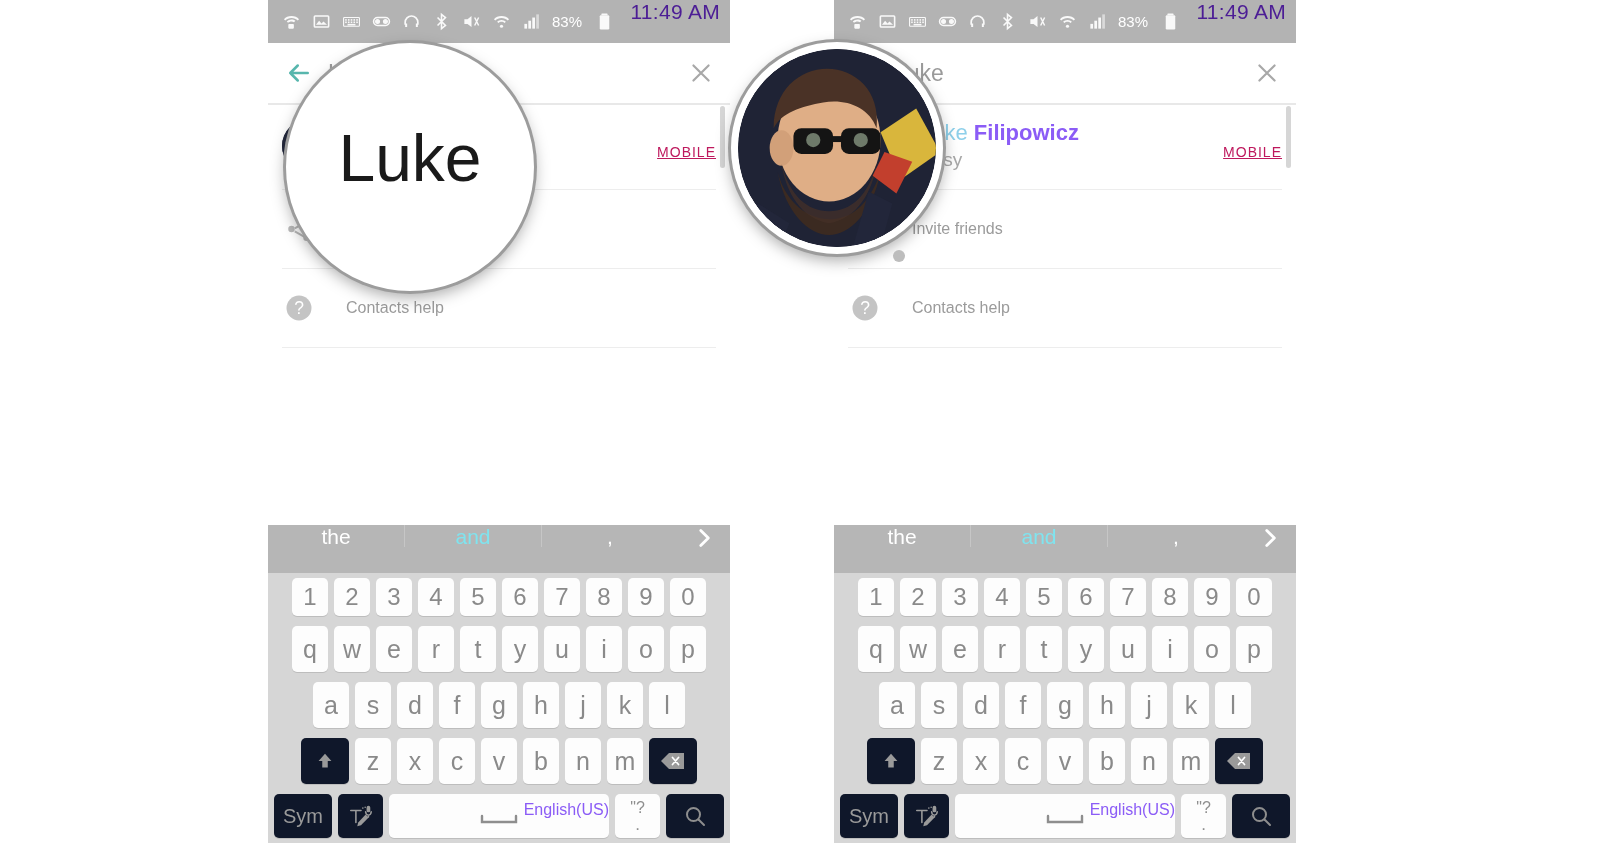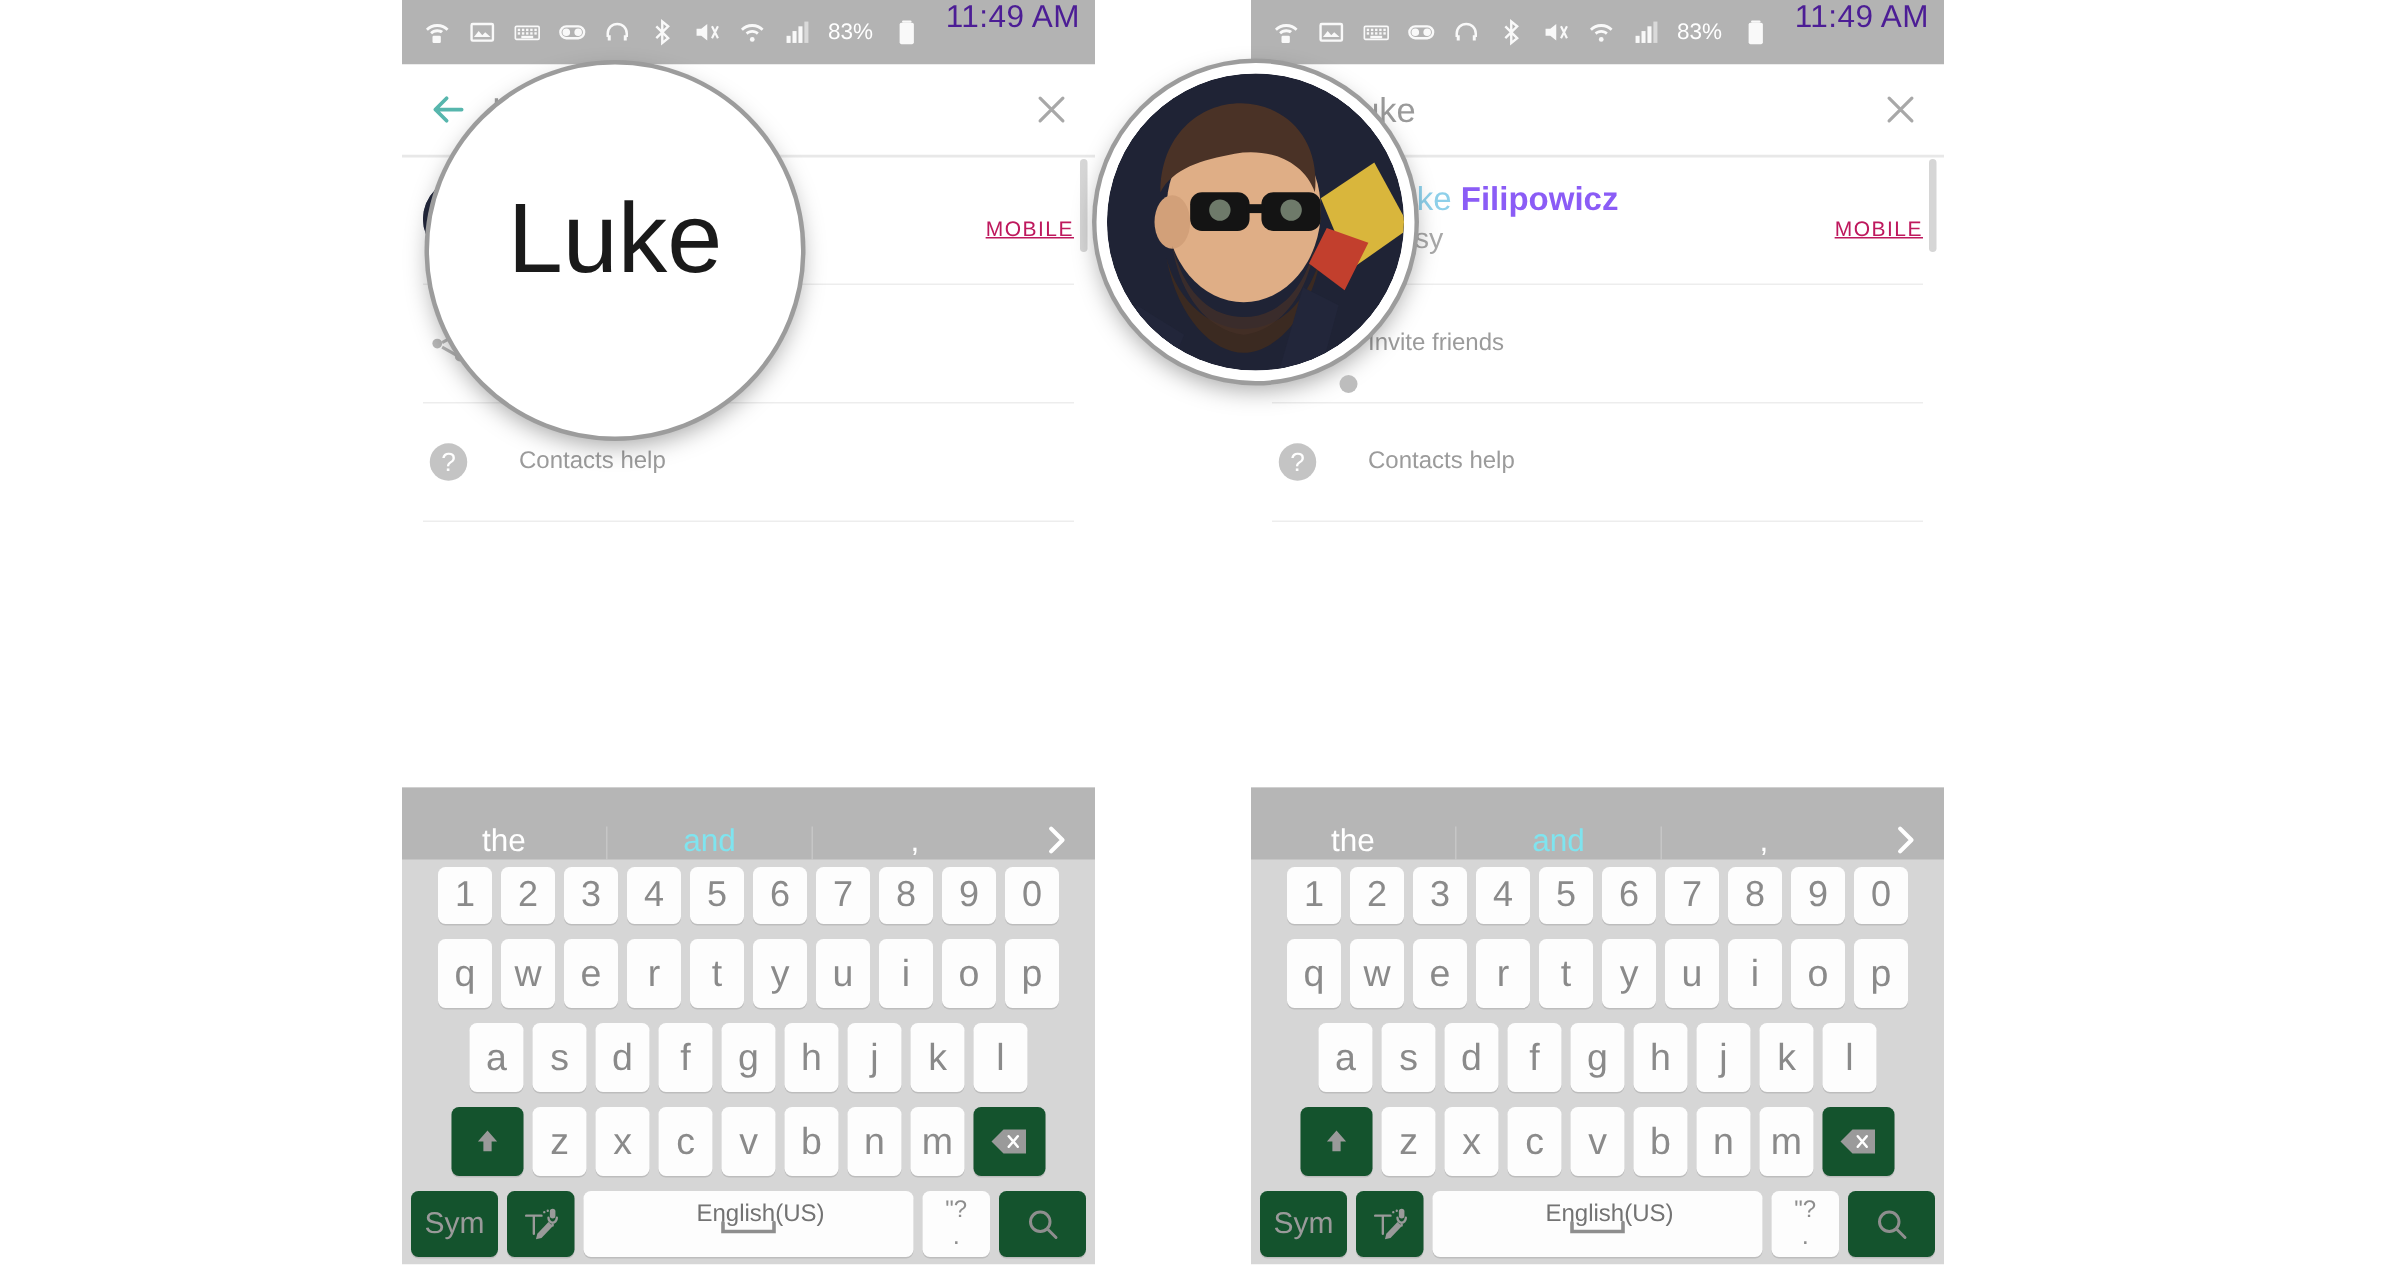--- a/index.html
+++ b/index.html
@@ -60,43 +60,43 @@
   }
   .menu-ic{width:34px;height:34px;flex:none;display:flex;align-items:center;justify-content:center;}
   .menu-label{margin-left:30px;font-size:16px;color:#9b9b9b;}
 
   
   .scroll-track{position:absolute;right:5px;top:106px;width:5px;height:62px;background:#d6d6d6;border-radius:3px;}
 
   
   .keyboard{position:absolute;left:0;width:462px;bottom:0;background:#d6d6d6;}
   .suggest{
-    height:48px;background:#b6b6b6;display:flex;align-items:flex-end;
+    height:48px;background:#b6b6b6;display:flex;align-items:flex-start;
   }
   .sugg{flex:1;text-align:center;font-size:21px;color:#ffffff;}
   .sugg.active{color:#7fe4ef;}
   .sugg-sep{width:1px;height:22px;background:#cbcbcb;opacity:.8;}
   .sugg-next{width:52px;display:flex;align-items:center;justify-content:center;}
 
   .krow{display:flex;justify-content:center;gap:6px;padding:5px 6px;box-sizing:border-box;}
   .key{
     background:#fdfdfd;border-radius:5px;color:#8a8a8a;
     display:flex;align-items:center;justify-content:center;
     box-shadow:0 1px 0 #bdbdbd;
   }
   .key.num{width:36px;height:38px;font-size:24px;}
   .key.ltr{width:36px;height:46px;font-size:25px;}
   .key.wide{width:48px;height:46px;background:#ededed;}
-  .key.fn{background:#14532d;color:#9a9a9a;}
+  .key.fn{background:#0f172a;color:#9a9a9a;}
   .key.sym{width:58px;height:44px;font-size:20px;}
   .key.tool{width:45px;height:44px;}
   .key.space{flex:1;height:44px;position:relative;}
   .key.punct{width:45px;height:44px;}
   .key.srch{width:58px;height:44px;}
-  .space-label{font-size:16px;color:#737373;position:absolute;top:7px;left:16px;right:0;text-align:center;}
+  .space-label{font-size:16px;color:#8b5cf6;position:absolute;top:7px;left:16px;right:0;text-align:right;}
   .space-bar-ic{position:absolute;bottom:9px;left:50%;transform:translateX(-50%);}
 
   
   .magnifier{
     position:absolute;border-radius:50%;overflow:hidden;
     background:#fff;
     border:7px solid #fff;
     box-shadow:0 0 0 3px #9c9c9c, 0 6px 16px rgba(0,0,0,.35);
   }
   .mag-left{left:286px;top:43px;width:234px;height:234px;}

